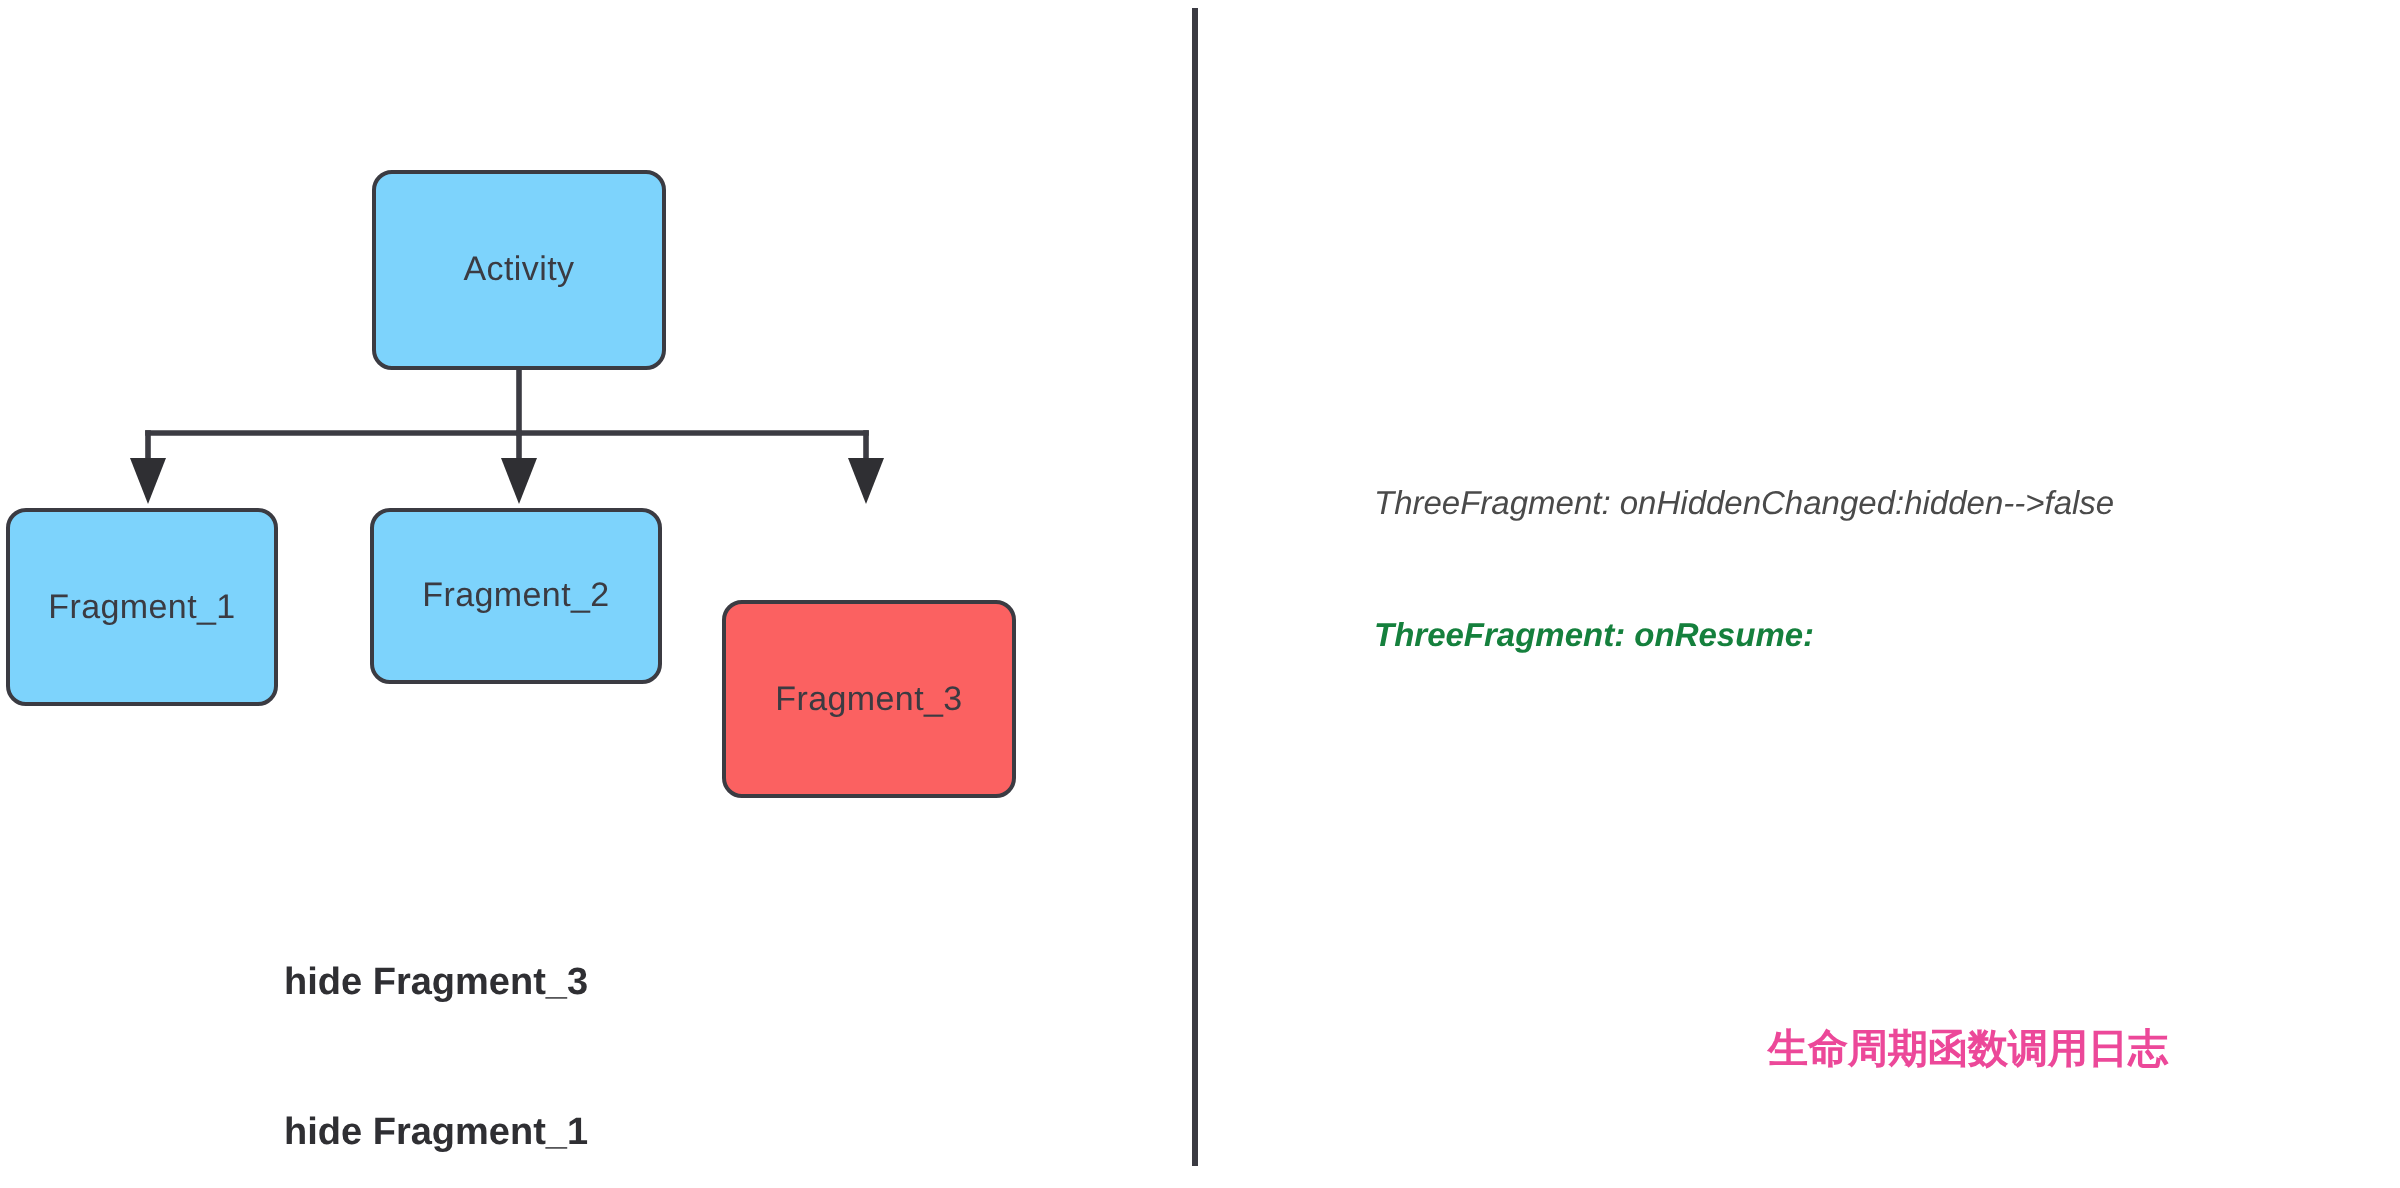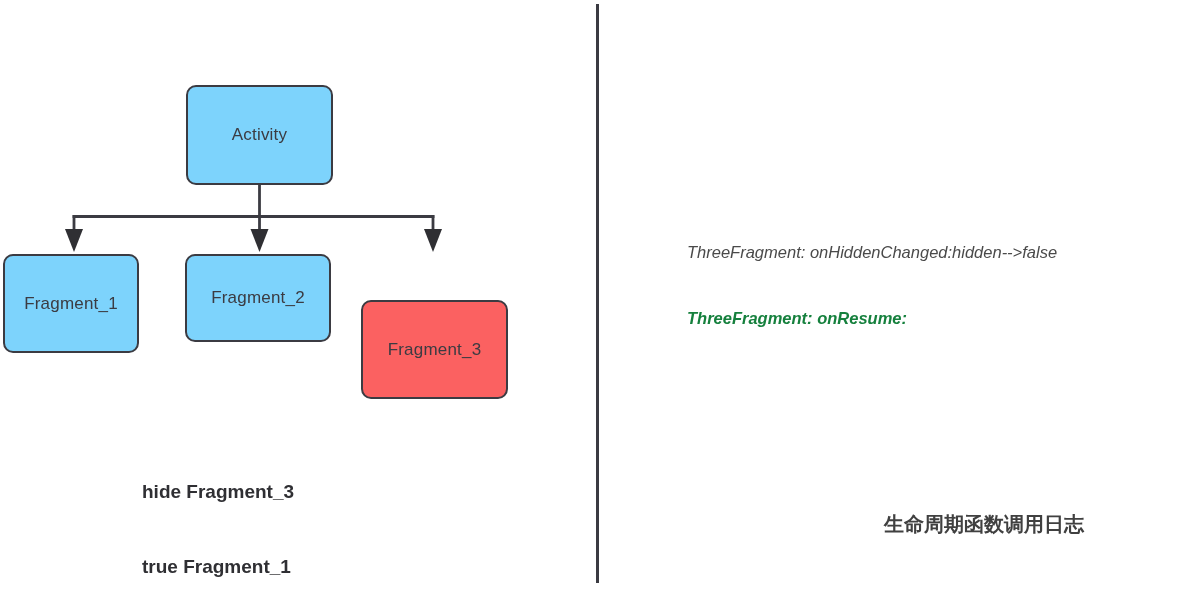--- a/index.html
+++ b/index.html
@@ -93,21 +93,21 @@
     color: #15803d;
     font-weight: bold;
   }
 
   #log-caption {
     position: absolute;
     left: 884px;
     top: 511px;
     font-size: 20px;
     font-weight: bold;
-    color: #404040;
+    color: #ec4899;
     white-space: pre;
   }
 </style>
 </head>
 <body>
 
 <div id="stage">
 
   <svg id="connector-svg" viewBox="0 0 560 370" xmlns="http://www.w3.org/2000/svg">
     <g fill="none" stroke="#3b3b42" stroke-width="2.8" stroke-linecap="square">
@@ -135,21 +135,21 @@
   <div class="node" id="fragment2-node">
     <span class="node-label">Fragment_2</span>
   </div>
 
   <div class="node accent" id="fragment3-node">
     <span class="node-label">Fragment_3</span>
   </div>
 
   <div id="diagram-caption">
     <div>hide Fragment_3</div>
-    <div>true Fragment_1</div>
+    <div>hide Fragment_1</div>
     
   </div>
 
   <div id="divider"></div>
 
   <div id="log-block">
     <div class="log-line">ThreeFragment: onHiddenChanged:hidden--&gt;false</div>
     <div class="log-line highlight">ThreeFragment: onResume:</div>
   </div>
 

